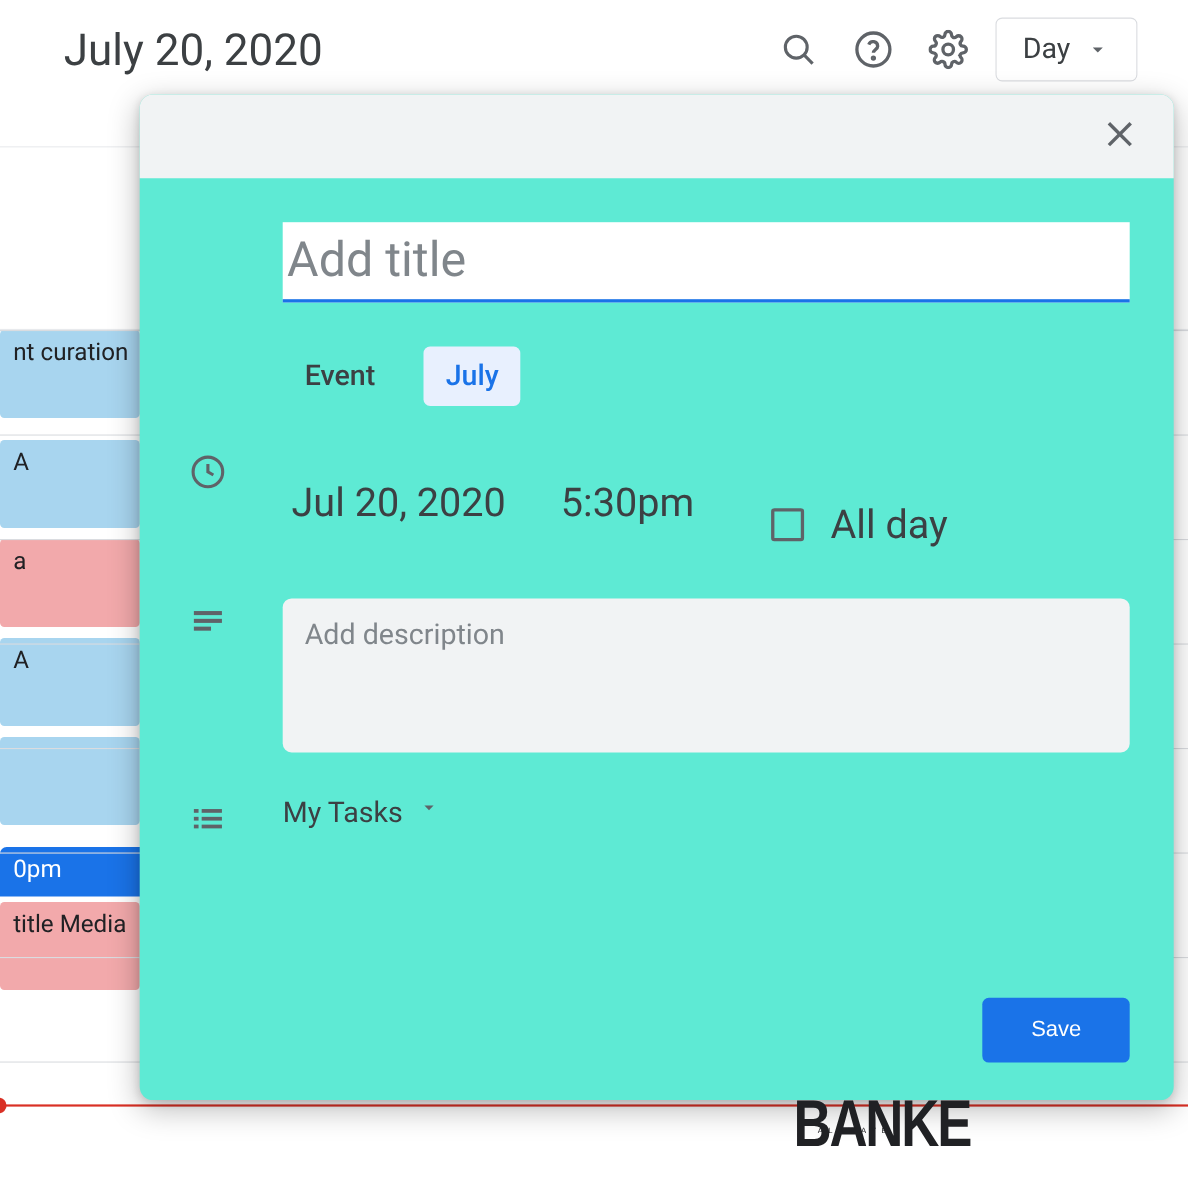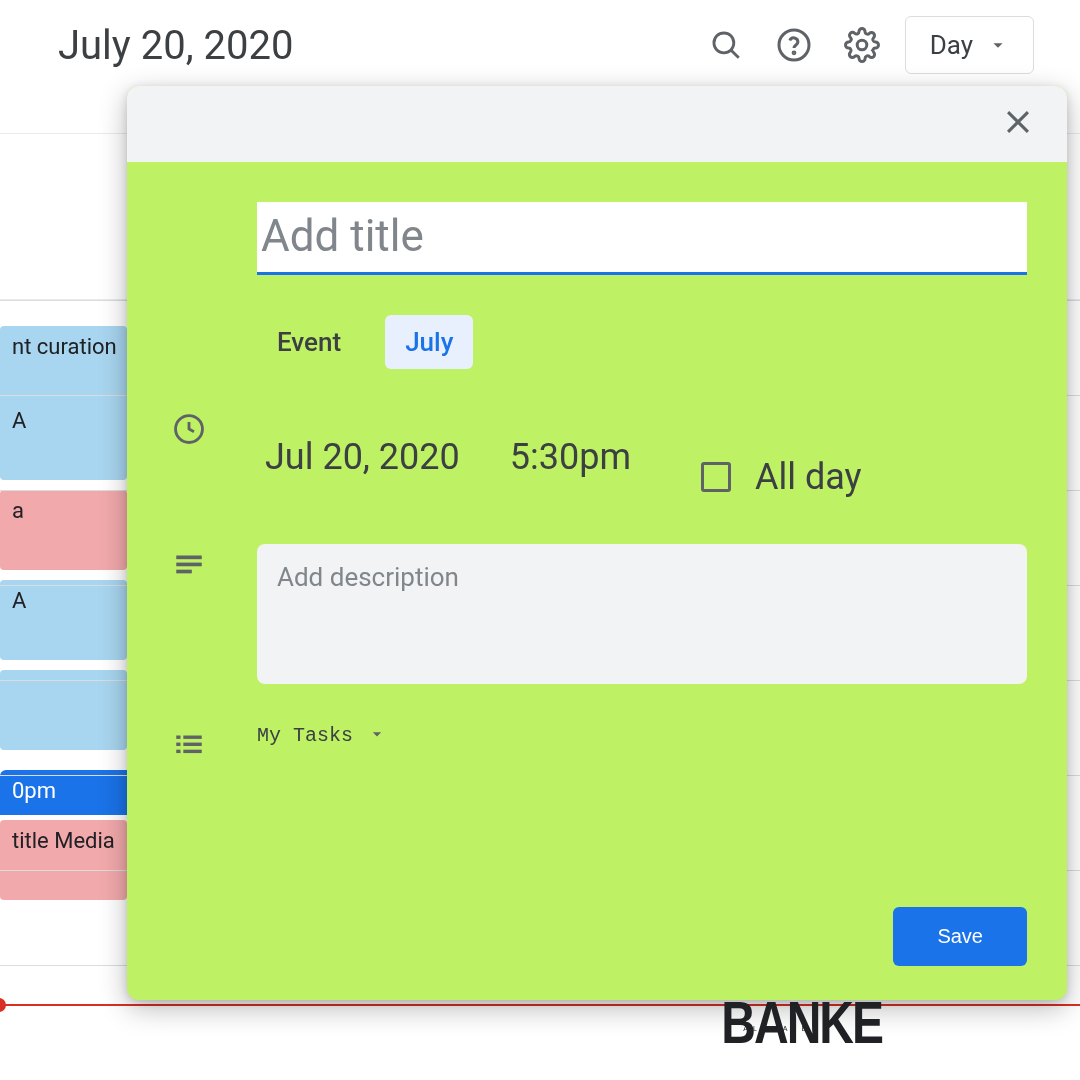--- a/index.html
+++ b/index.html
@@ -7,47 +7,47 @@
 .header{height:90px;display:flex;align-items:center;padding:0 46px 0 58px;}
 .date{font-size:40px;color:#3c4043;font-weight:400;}
 .header-spacer{flex:1;}
 .header-icon{width:38px;height:38px;color:#5f6368;margin-left:30px;display:flex;align-items:center;justify-content:center;cursor:pointer;}
 .day-btn{margin-left:24px;height:58px;border:1px solid #dadce0;border-radius:6px;display:flex;align-items:center;padding:0 24px;cursor:pointer;font-size:26px;color:#3c4043;}
 .day-btn svg{margin-left:14px;}
 .backdrop{position:absolute;top:300px;left:0;width:1080px;height:700px;border-top:1px solid #dadce0;}
 .row{height:95px;border-bottom:1px solid #dadce0;position:relative;}
 .backdrop-top{position:absolute;top:133px;left:0;right:0;height:167px;border-top:1px solid #e8eaed;border-bottom:1px solid #e8eaed;}
 .event-block{position:absolute;left:0;font-size:22px;color:#202124;padding:8px 12px;border-radius:4px;white-space:nowrap;overflow:hidden;}
-.ev1{top:326px;width:127px;height:80px;background:#a8d5ef;}
+.ev1{top:300px;width:127px;height:80px;background:#a8d5ef;}
 .ev2{top:400px;width:127px;height:80px;background:#a8d5ef;}
 .ev3{top:490px;width:127px;height:80px;background:#f2a9ab;}
 .ev4{top:580px;width:127px;height:80px;background:#a8d5ef;}
 .ev5{top:670px;width:127px;height:80px;background:#a8d5ef;}
 .ev6{top:770px;width:145px;height:45px;background:#1a73e8;color:#fff;border-radius:6px 0 0 0;}
 .ev7{top:820px;width:127px;height:80px;background:#f2a9ab;}
 .redline{position:absolute;top:1004px;left:0;right:0;height:2px;background:#d93025;}
 .redline::before{content:"";position:absolute;left:-8px;top:-6px;width:14px;height:14px;background:#d93025;border-radius:50%;}
-.dialog{position:absolute;top:86px;left:127px;width:940px;height:914px;background:#bef264;border-radius:12px;box-shadow:0 8px 28px rgba(0,0,0,0.28),0 2px 8px rgba(0,0,0,0.12);}
+.dialog{position:absolute;top:86px;left:127px;width:940px;height:914px;background:#5eead4;border-radius:12px;box-shadow:0 8px 28px rgba(0,0,0,0.28),0 2px 8px rgba(0,0,0,0.12);}
 .dialog-header{height:76px;background:#f1f3f4;border-radius:12px 12px 0 0;display:flex;justify-content:flex-end;align-items:center;padding-right:28px;}
 .close-btn{width:38px;height:38px;color:#5f6368;cursor:pointer;}
 .dialog-body{padding:40px 0 0 0;}
 .title-input-wrap{margin:0 40px 0 130px;}
 .title-input{width:100%;border:none;border-bottom:3px solid #1a73e8;font-size:44px;color:#202124;padding:8px 4px 10px 4px;outline:none;font-family:inherit;}
 .title-input::placeholder{color:#80868b;}
 .tabs{margin:40px 0 0 130px;display:flex;gap:24px;}
 .tab{font-size:26px;padding:12px 20px;border-radius:6px;cursor:pointer;color:#3c4043;font-weight:500;}
 .tab.active{background:#e8f0fe;color:#1a73e8;}
 .form-row{display:flex;align-items:flex-start;margin:40px 0 0 0;padding-left:42px;}
 .form-icon{width:40px;height:40px;color:#5f6368;flex-shrink:0;margin-right:48px;display:flex;align-items:center;justify-content:center;}
 .datetime{display:flex;align-items:center;gap:34px;font-size:36px;color:#3c4043;}
 .datetime span{padding:6px 8px;border-radius:4px;cursor:pointer;}
 .allday{display:flex;align-items:center;gap:16px;margin-left:28px;margin-top:41px;}
 .checkbox{width:30px;height:30px;border:3px solid #5f6368;border-radius:3px;cursor:pointer;}
 .desc-area{background:#f1f3f4;border-radius:8px;flex:1;margin-right:40px;padding:18px 20px;min-height:140px;font-size:26px;color:#80868b;cursor:text;}
-.tasklist{display:flex;align-items:flex-start;font-size:20px;color:#3c4043;cursor:pointer;gap:14px;font-family:Liberation Mono, monospace;}
+.tasklist{display:flex;align-items:flex-start;font-size:26px;color:#3c4043;cursor:pointer;gap:14px;}
 .save-btn{position:absolute;bottom:34px;right:40px;background:#1a73e8;color:#fff;font-size:20px;font-weight:500;border:none;border-radius:6px;padding:18px 44px;cursor:pointer;}
 .brand{position:absolute;bottom:30px;right:198px;font-family:Arial,sans-serif;}
 .brand-main{font-size:48px;font-weight:900;letter-spacing:-2px;color:#202124;transform:scaleY(1.25);}
 .brand-sub{position:absolute;font-size:7px;letter-spacing:5px;color:#202124;top:30px;left:22px;}
 </style>
 </head>
 <body>
 
 <div class="header">
   <div class="date">July 20, 2020</div>

